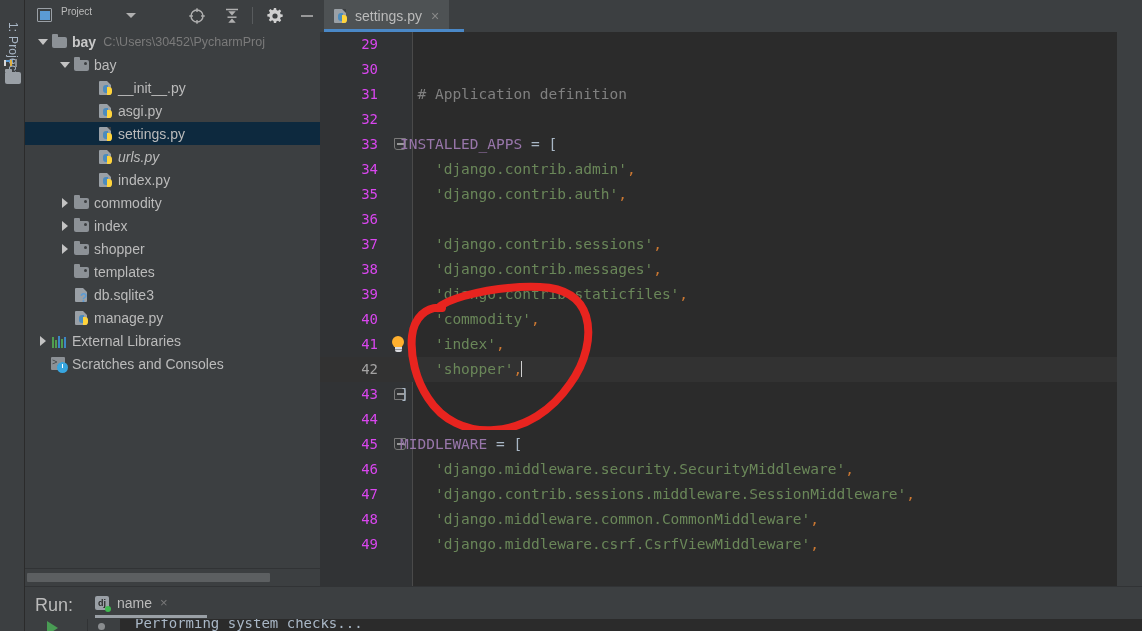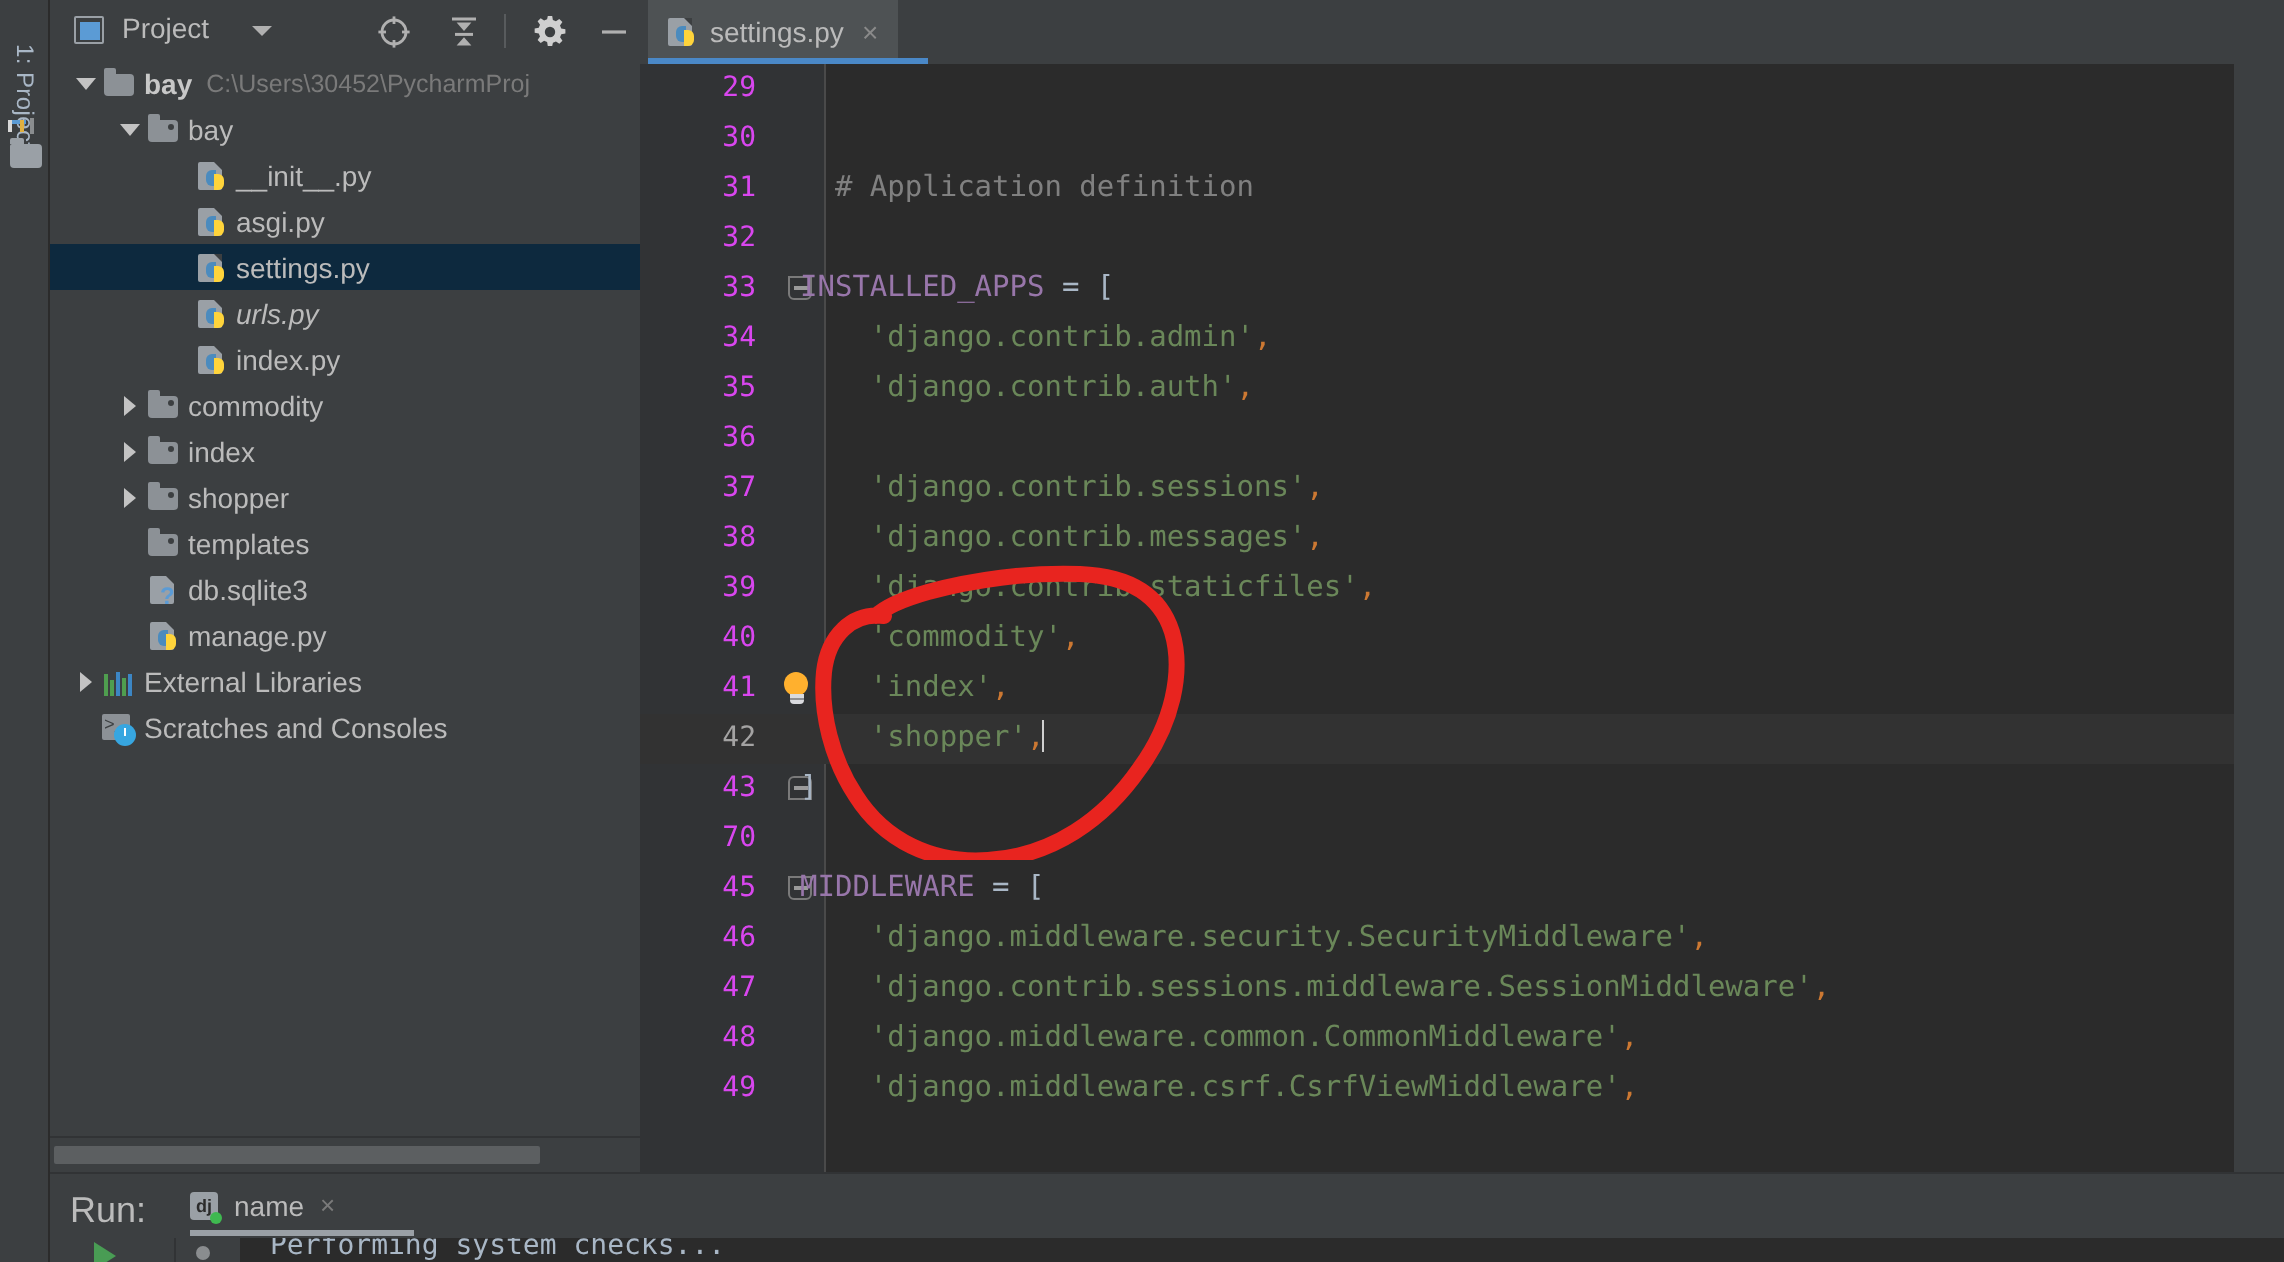--- a/index.html
+++ b/index.html
@@ -102,21 +102,21 @@
     content: "";
     position: absolute;
     left: 1.5px; top: 1.5px;
     right: 1.5px; bottom: 1.5px;
     background: #5b9bd5;
   }
   .ph-title {
     position: absolute;
     left: 36px; top: 6px;
     color: #bbbbbb;
-    font-size: 14px;
+    font-size: 10px;
     cursor: pointer;
   }
   .ph-caret {
     position: absolute;
     left: 101px; top: 13px;
     width: 0; height: 0;
     border-left: 5px solid transparent;
     border-right: 5px solid transparent;
     border-top: 5px solid #b0b0b0;
     cursor: pointer;
@@ -909,21 +909,21 @@
           </div>
           <div class="crow" style="top: 350px;">
             <div class="lnum">43</div>
             <div class="fold-mark end">
               <span class="fm-box"></span>
               <span class="fm-line"></span>
             </div>
             <div class="ctext"><span class="tok-punc">]</span></div>
           </div>
           <div class="crow" style="top: 375px;">
-            <div class="lnum">70</div>
+            <div class="lnum">44</div>
             <div class="ctext"></div>
           </div>
           <div class="crow" style="top: 400px;">
             <div class="lnum">45</div>
             <div class="fold-mark start">
               <span class="fm-box"></span>
               <span class="fm-line"></span>
             </div>
             <div class="ctext"><span class="tok-const">MIDDLEWARE</span><span class="tok-punc"> = [</span></div>
           </div>

